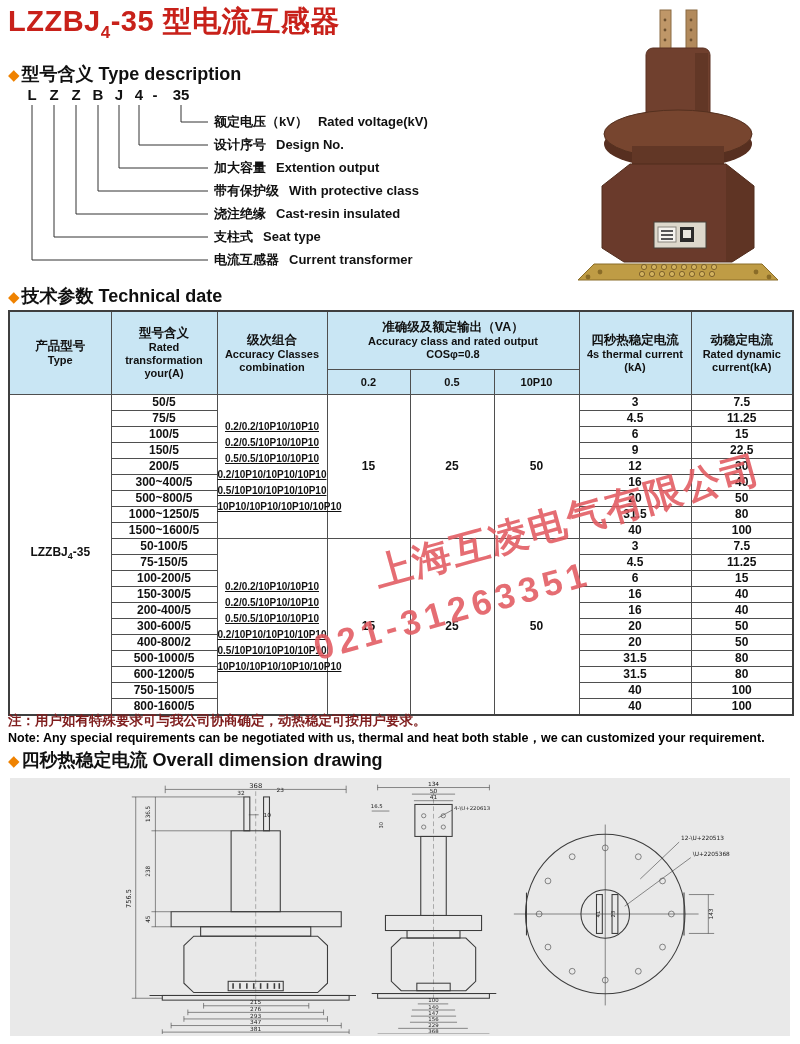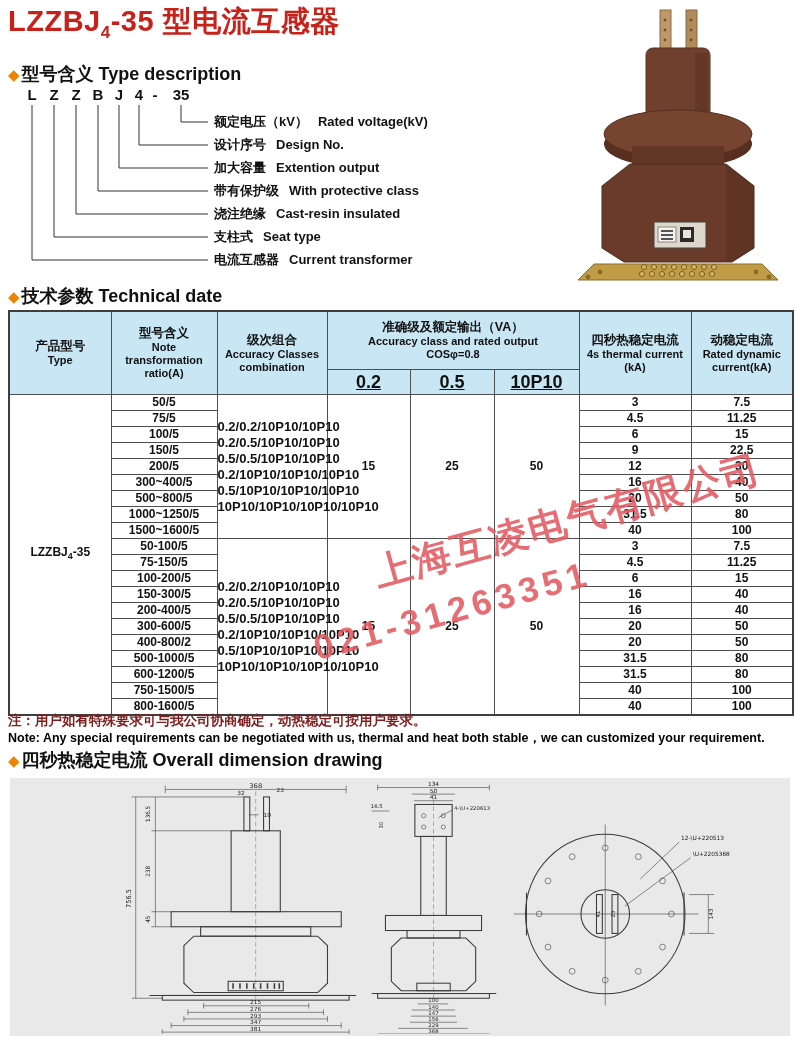--- a/index.html
+++ b/index.html
@@ -23,25 +23,25 @@
   
   .photo{position:absolute;left:566px;top:8px;}
   
   .tblwrap{position:absolute;left:8px;top:310px;}
   table.tt{border-collapse:collapse;table-layout:fixed;width:784px;border:2px solid #3f3f3f;}
   table.tt th,table.tt td{border:1px solid #4f4f4f;text-align:center;vertical-align:middle;padding:0;}
   table.tt thead th{background:#c9e6f4;}
   .hz{font-size:12.5px;font-weight:bold;line-height:15px;}
   .he{font-size:11px;font-weight:bold;line-height:13px;}
   .row1 th{height:57px;}
-  .row2 th{height:24px;font-size:18px;font-weight:bold;text-decoration:underline;}
+  .row2 th{height:24px;font-size:11px;font-weight:bold;}
   table.tt tbody td{height:15px;line-height:15px;font-size:12px;font-weight:bold;}
   td.prod{font-size:13.5px;font-weight:bold;}
   td.prod sub{font-size:9px;}
-  td.combo div{font-size:13px;font-weight:bold;line-height:16px;white-space:nowrap;}
+  td.combo div{font-size:10px;font-weight:bold;line-height:16px;white-space:nowrap;text-decoration:underline;}
   td.va{font-size:13.5px;font-weight:bold;}
   
   .note-zh{position:absolute;left:8px;top:712px;font-size:13.5px;font-weight:bold;color:#7f1d1d;}
   .note-en{position:absolute;left:8px;top:730px;font-size:12.5px;font-weight:bold;color:#000000;}
   
   .watermark{position:absolute;left:368px;top:550px;transform:rotate(-15.5deg);transform-origin:0 0;
              color:#e25a60;opacity:0.88;pointer-events:none;z-index:5;}
   .wm1{font-size:38px;font-weight:bold;letter-spacing:2px;white-space:nowrap;}
   .wm2{font-size:35px;font-weight:bold;letter-spacing:5px;margin:10px 0 0 -78px;white-space:nowrap;}
   
@@ -168,21 +168,21 @@
           <col style="width:102px">
     </colgroup>
     <thead>
       <tr class="row1">
         <th rowspan="2">
               <div class="hz">产品型号</div>
               <div class="he">Type</div>
             </th>
         <th rowspan="2">
               <div class="hz">型号含义</div>
-              <div class="he">Note transformation ratio(A)</div>
+              <div class="he">Rated transformation your(A)</div>
             </th>
         <th rowspan="2">
               <div class="hz">级次组合</div>
               <div class="he">Accuracy Classes combination</div>
             </th>
         <th colspan="3">
               <div class="hz">准确级及额定输出（VA）</div>
               <div class="he">Accuracy class and rated output</div>
               <div class="he">COSφ=0.8</div>
             </th>

